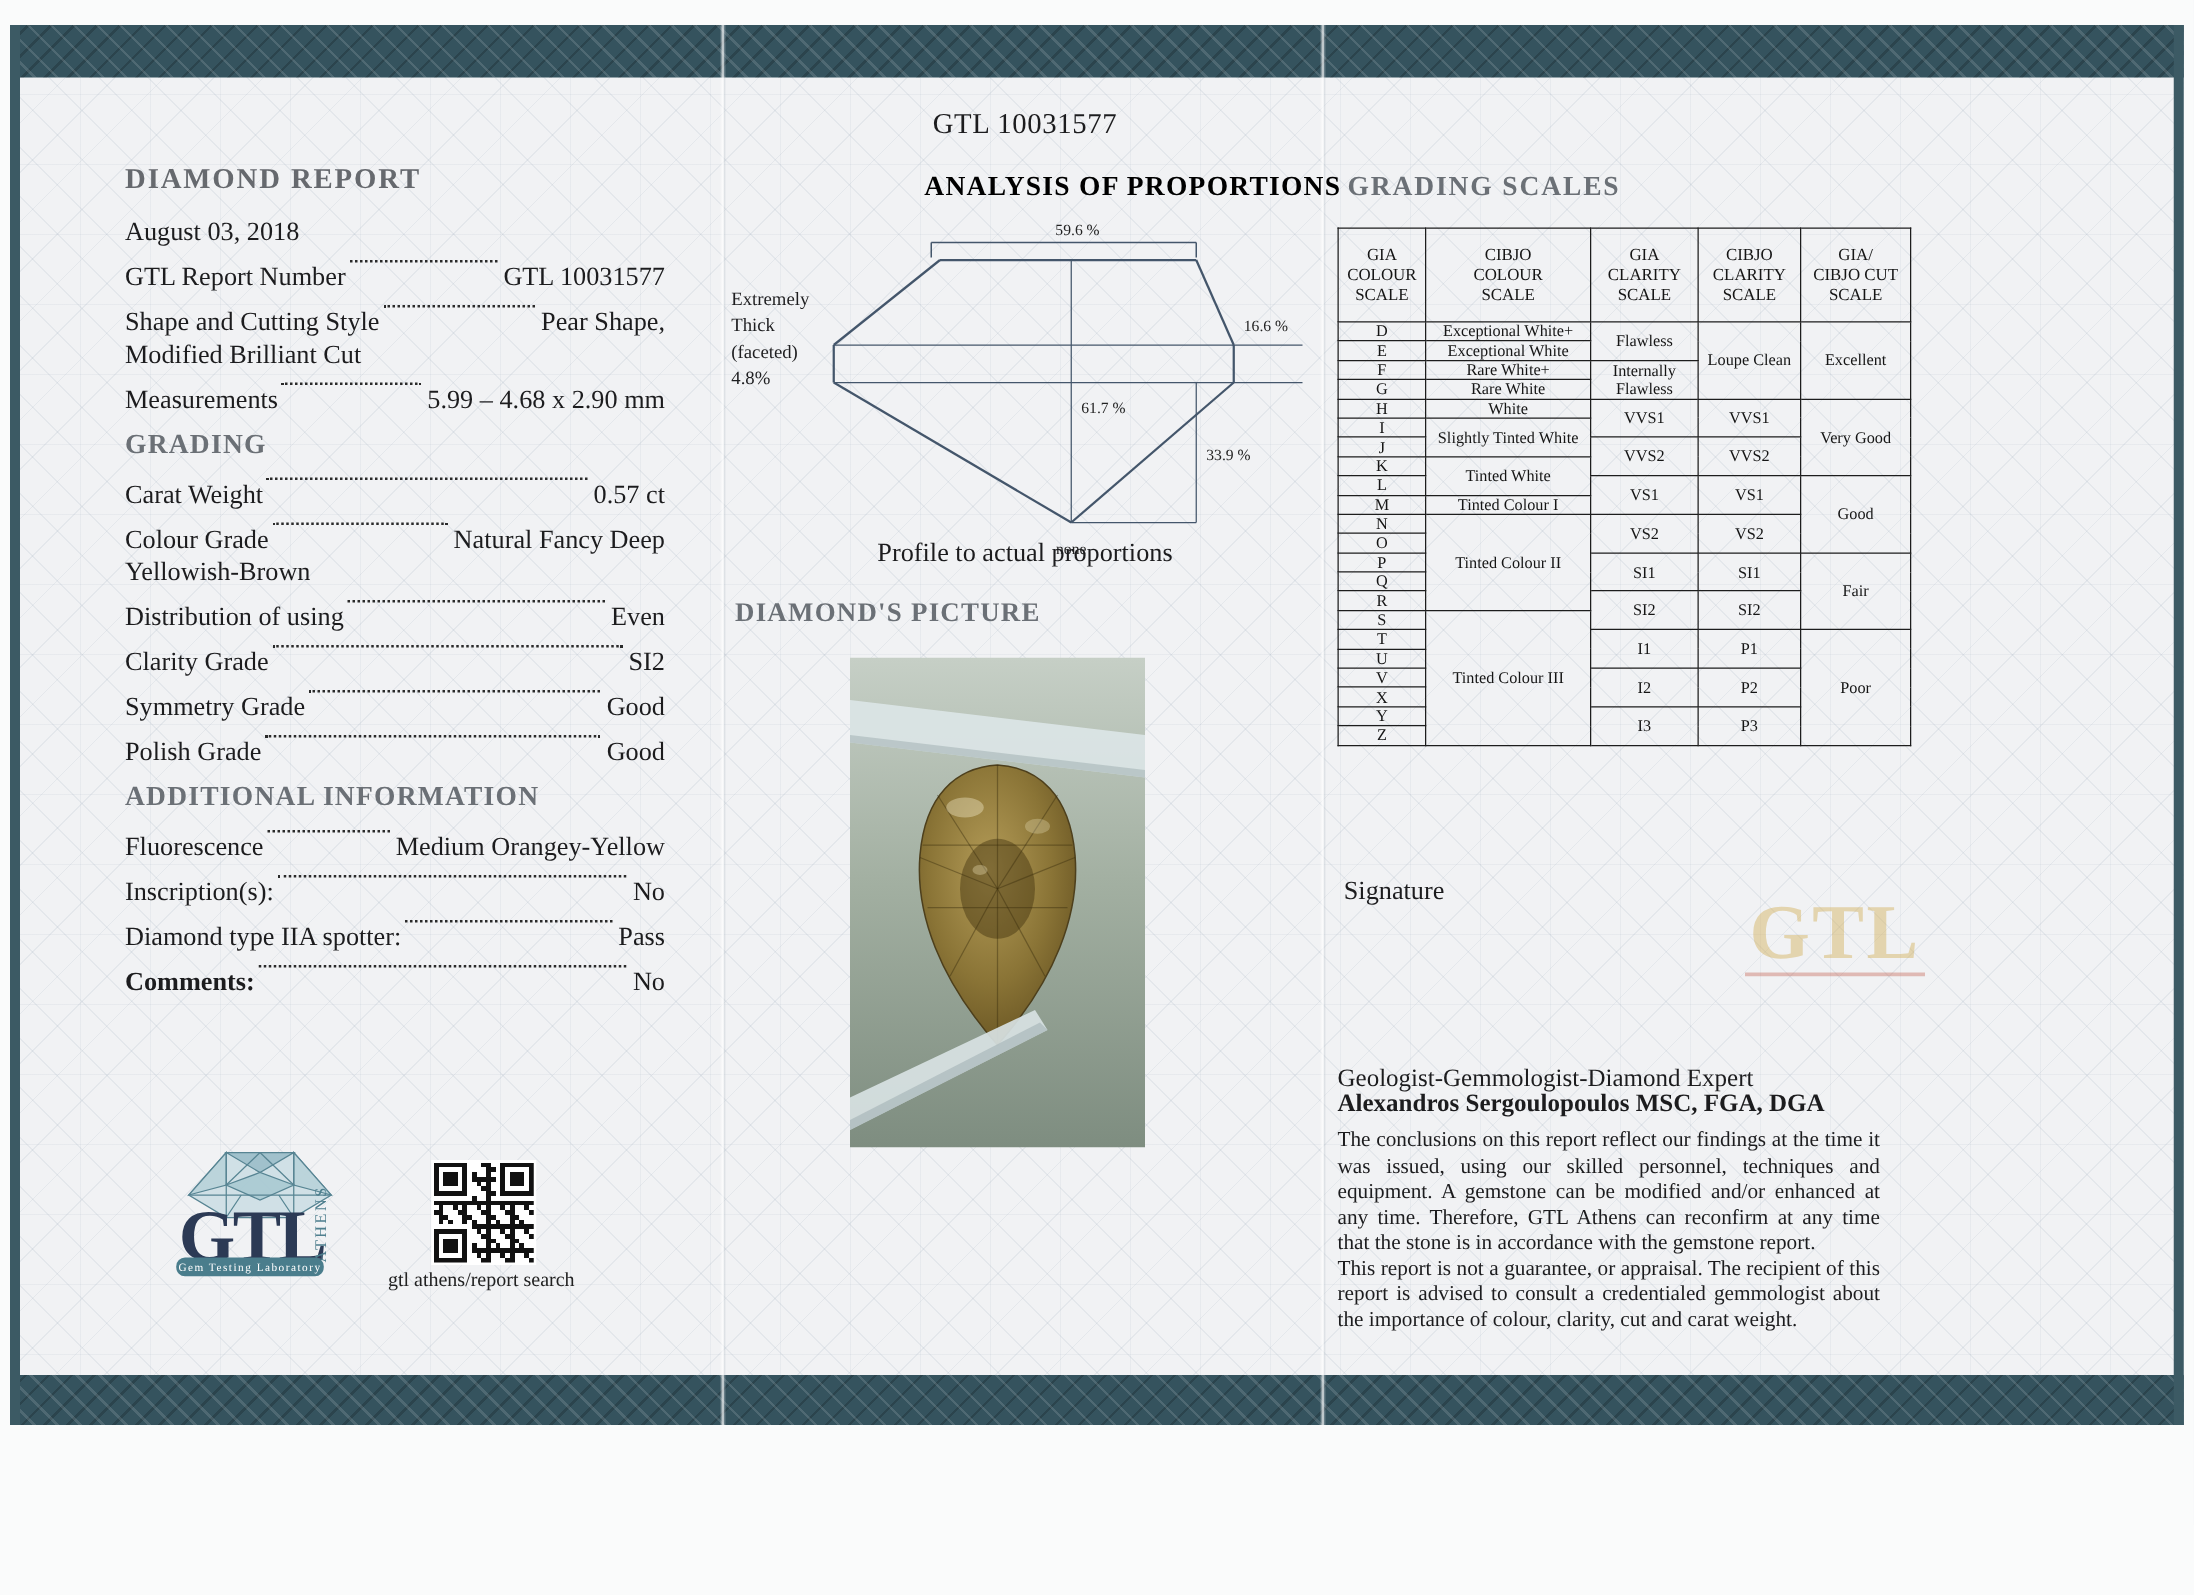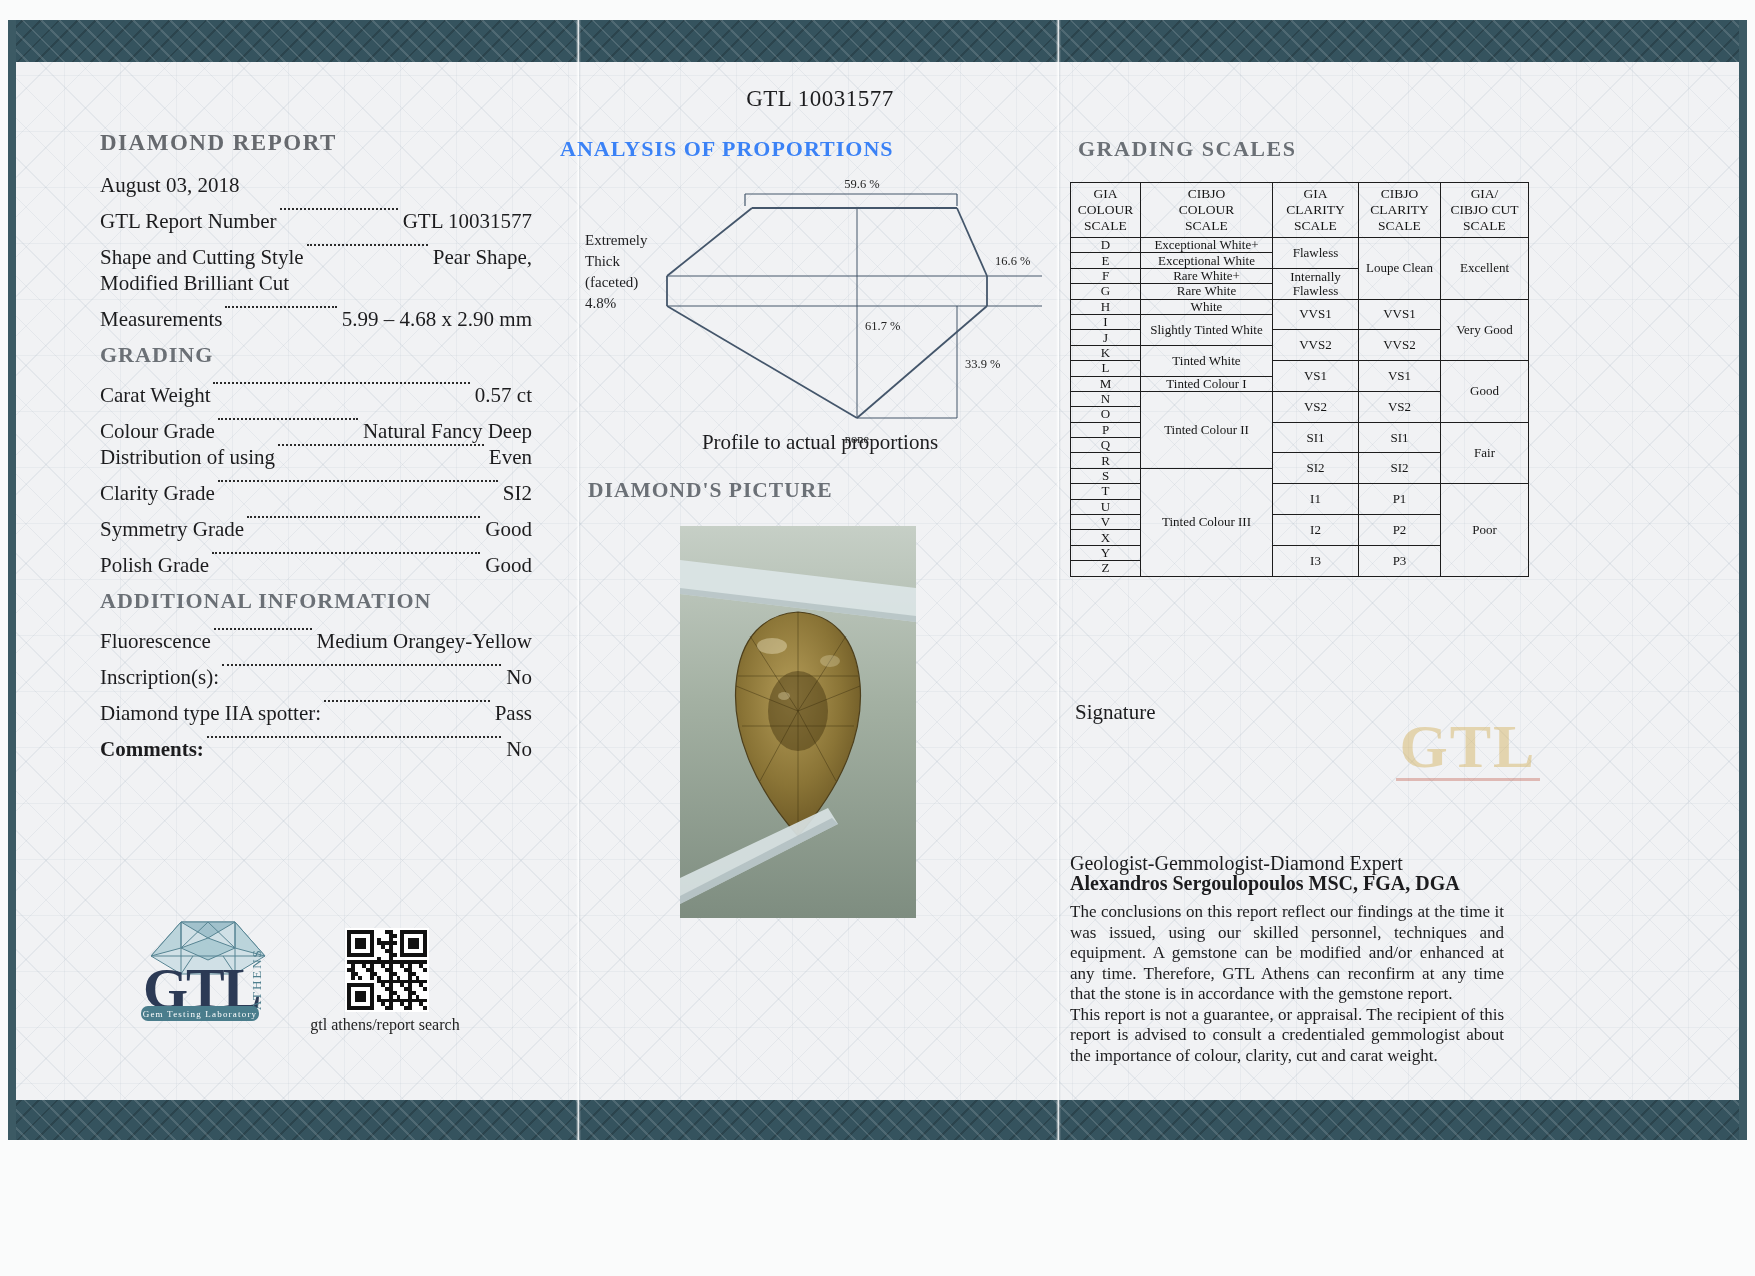--- a/index.html
+++ b/index.html
@@ -38,35 +38,35 @@
   .sect-head{font-size:22px;font-weight:bold;color:#6b7076;letter-spacing:1px;margin:4px 0 14px 0;}
   .bold{font-weight:bold;}
 
   
   .logo-wrap{position:absolute;left:133px;top:908px;width:150px;height:118px;}
   .qr-wrap{position:absolute;left:345px;top:928px;width:80px;height:80px;background:#fff;padding:2px;}
   .qr-caption{position:absolute;left:295px;top:1016px;width:180px;text-align:center;font-size:16px;color:#222;}
 
   
   .top-number{position:absolute;left:585px;top:86px;width:470px;text-align:center;font-size:23px;letter-spacing:0.5px;}
-  .analysis-heading{position:absolute;left:560px;top:136px;width:470px;text-align:left;
-    font-size:22px;font-weight:bold;color:#3b82f6;letter-spacing:1px;}
+  .analysis-heading{position:absolute;left:603px;top:136px;width:470px;text-align:right;
+    font-size:22px;font-weight:bold;color:#000000;letter-spacing:1px;}
   .diagram-wrap{position:absolute;left:585px;top:168px;width:465px;height:300px;}
   .girdle-note{position:absolute;left:0;top:62px;font-size:15px;line-height:21px;color:#1e1e20;}
   .diagram-svg{position:absolute;left:72px;top:0;}
   .profile-caption{position:absolute;left:585px;top:430px;width:470px;text-align:center;font-size:21px;}
   .picture-heading{position:absolute;left:588px;top:478px;font-size:21.5px;font-weight:bold;color:#6b7076;letter-spacing:1px;}
   .photo{position:absolute;left:680px;top:526px;width:236px;height:392px;}
 
   
   .scales-heading{position:absolute;left:1078px;top:136px;font-size:22px;font-weight:bold;color:#6b7076;letter-spacing:1.5px;}
   .scales-table{position:absolute;left:1070px;top:182px;border-collapse:collapse;table-layout:fixed;
     font-size:13px;color:#151515;background:transparent;}
   .scales-table th,.scales-table td{border:1.4px solid #1d1d1d;text-align:center;vertical-align:middle;padding:0 2px;}
-  .scales-table th{font-weight:normal;font-size:13.5px;line-height:16px;padding:3px 1px;white-space:pre-line;}
+  .scales-table th{font-weight:normal;font-size:13.5px;line-height:16px;padding:13px 1px;white-space:pre-line;}
   .scales-table td{height:14.4px;line-height:14px;}
   .sig-label{position:absolute;left:1075px;top:700px;font-size:21px;}
   .watermark{position:absolute;left:1388px;top:716px;width:160px;text-align:center;pointer-events:none;}
   .watermark .wm-text{font-size:62px;font-weight:bold;letter-spacing:2px;color:rgba(210,176,88,0.45);line-height:60px;}
   .watermark .wm-line{height:3px;background:rgba(190,80,60,0.35);margin:2px 8px;}
   .expert-name{position:absolute;left:1070px;top:872px;width:460px;font-size:20px;font-weight:bold;}
   .expert-title{position:absolute;left:1070px;top:852px;width:460px;font-size:20px;}
   .disclaimer{position:absolute;left:1070px;top:902px;width:434px;font-size:17px;line-height:20.5px;text-align:justify;}
   .disclaimer p{margin:0;}
 </style>
@@ -111,20 +111,21 @@
     <span class="flabel">Carat Weight</span>
     <span class="leader"></span>
     <span class="fvalue">0.57 ct</span>
   </div>
 
   <div class="lrow tight">
     <span class="flabel">Colour Grade</span>
     <span class="leader"></span>
     <span class="fvalue">Natural Fancy Deep</span>
   </div>
+  <div class="cont">Yellowish-Brown</div>
 
   <div class="lrow">
     <span class="flabel">Distribution of using</span>
     <span class="leader"></span>
     <span class="fvalue">Even</span>
   </div>
 
   <div class="lrow">
     <span class="flabel">Clarity Grade</span>
     <span class="leader"></span>

